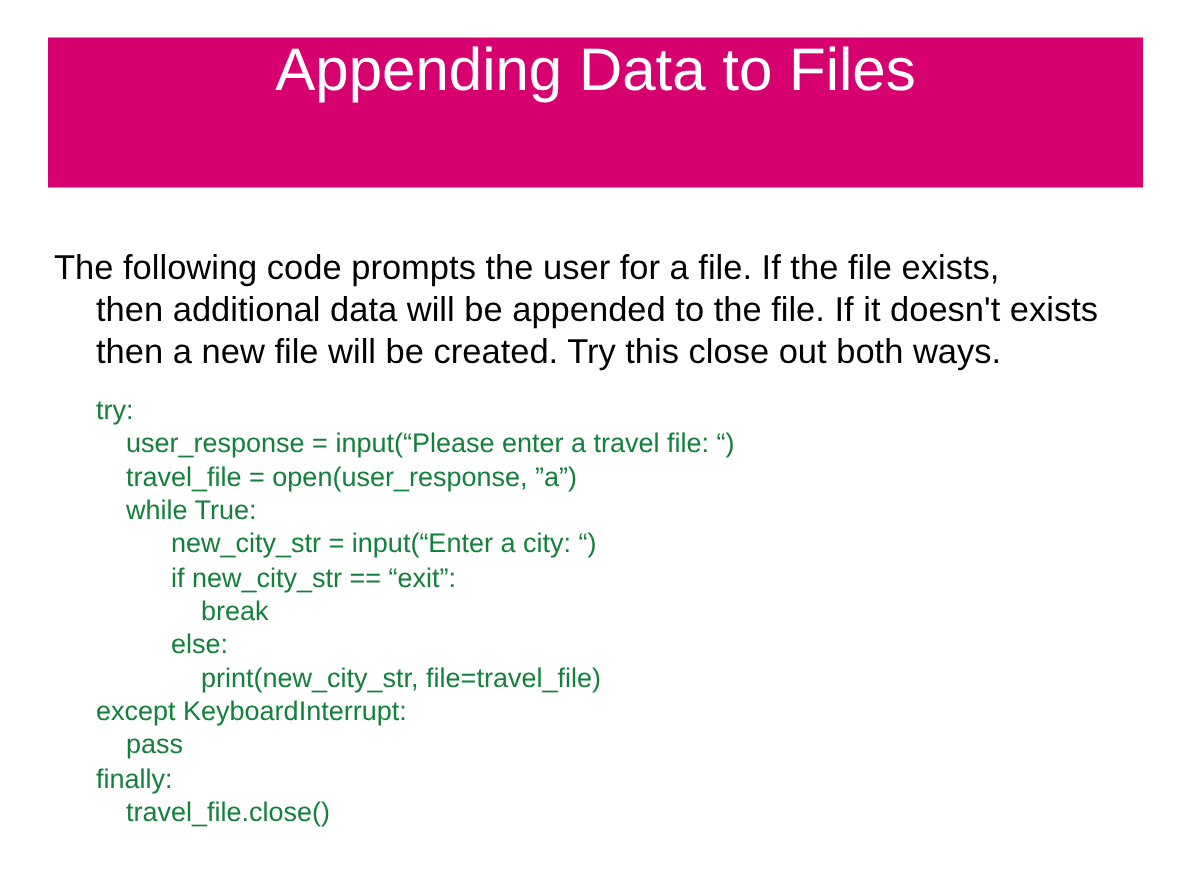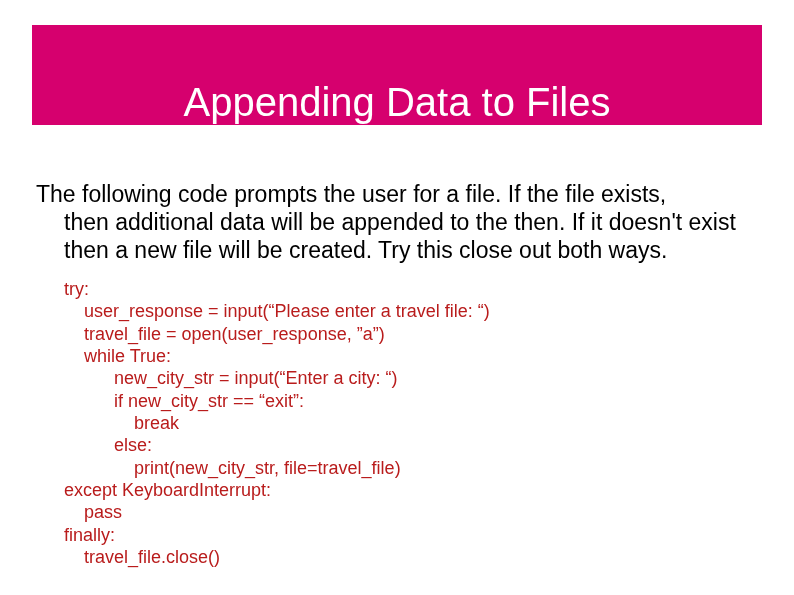--- a/index.html
+++ b/index.html
@@ -18,68 +18,68 @@
     padding: 0;
   }
   .title-bar {
     position: absolute;
     left: 32px;
     top: 25px;
     width: 730px;
     height: 100px;
     background: #d6006e;
     display: flex;
-    align-items: flex-end;
+    align-items: flex-start;
     justify-content: center;
   }
   .title-text {
     color: #ffffff;
     font-size: 40px;
     font-weight: normal;
     text-align: center;
   }
   .body-content {
     position: absolute;
     left: 36px;
-    top: 180px;
+    top: 164px;
     width: 730px;
   }
   .description {
     font-size: 23px;
     line-height: 1.22;
     color: #000;
     margin-bottom: 14px;
   }
   .description .line2,
   .description .line3 {
     display: block;
     padding-left: 28px;
   }
   .code-block {
     font-size: 18px;
     line-height: 1.24;
-    color: #b91c1c;
+    color: #15803d;
     padding-left: 28px;
     white-space: pre;
     font-family: Arial, Helvetica, sans-serif;
   }
 </style>
 </head>
 <body>
 
 <div class="slide">
 
   <div class="title-bar">
     <div class="title-text">Appending Data to Files</div>
   </div>
 
   <div class="body-content">
     <div class="description">
       <span>The following code prompts the user for a file.  If the file exists,</span>
-      <span class="line2">then additional data will be appended to the then.  If it doesn't exist</span>
+      <span class="line2">then additional data will be appended to the file.  If it doesn't exists</span>
       <span class="line3">then a new file will be created.  Try this close out both ways.</span>
     </div>
     <div class="code-block">try:
     user_response = input(“Please enter a travel file: “)
     travel_file = open(user_response, ”a”)
     while True:
           new_city_str = input(“Enter a city: “)
           if new_city_str == “exit”:
               break
           else:

